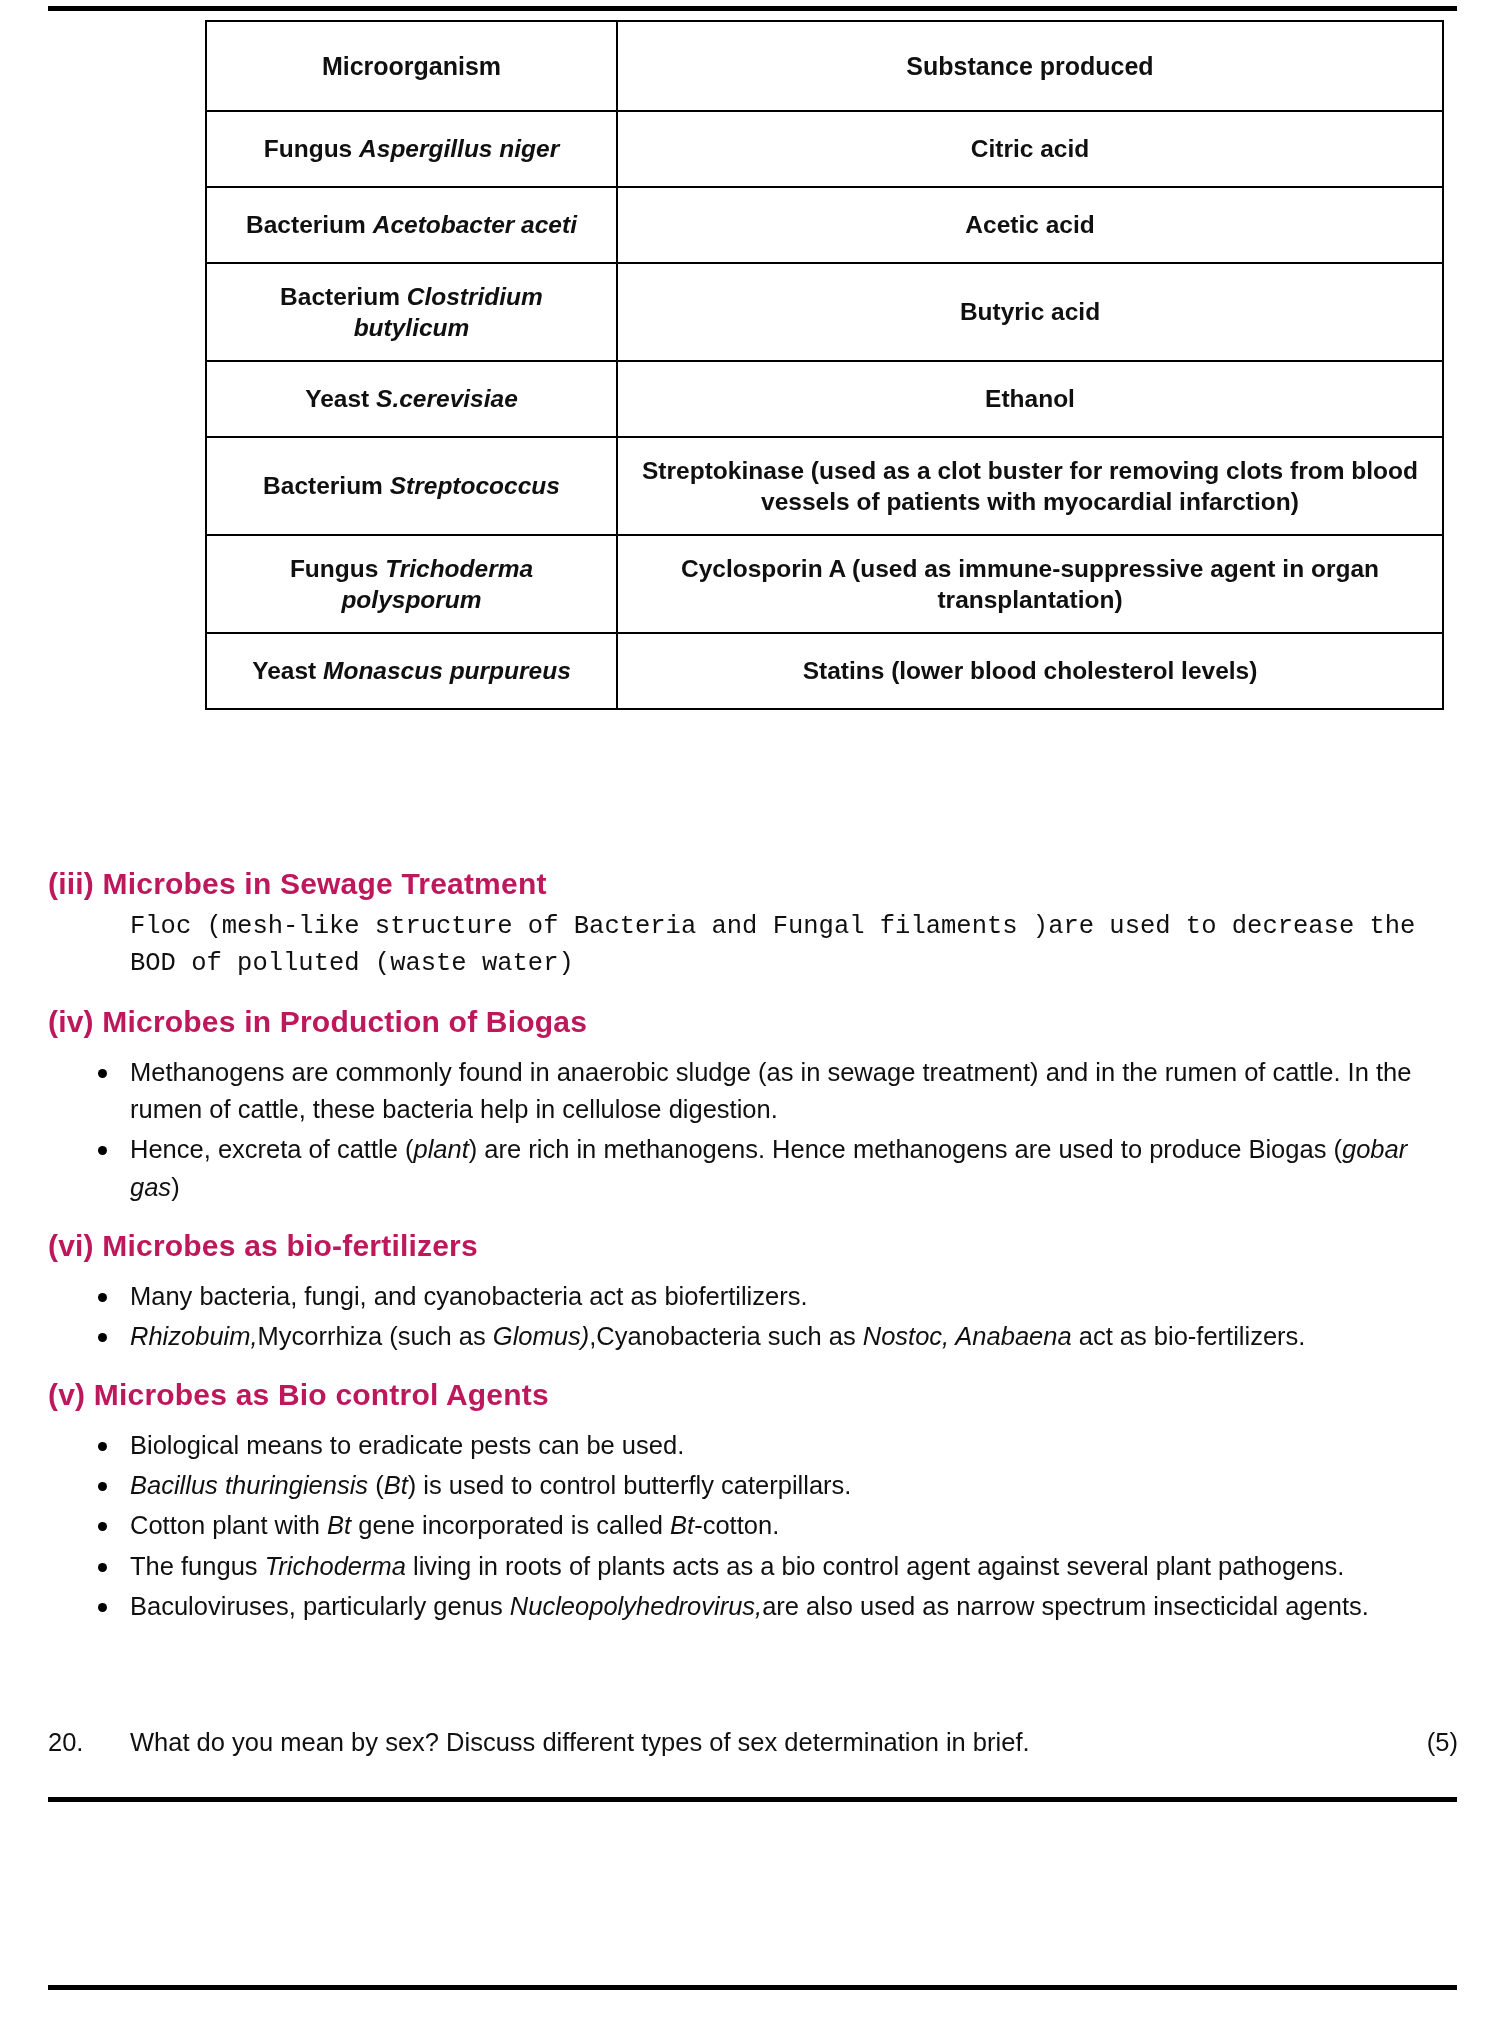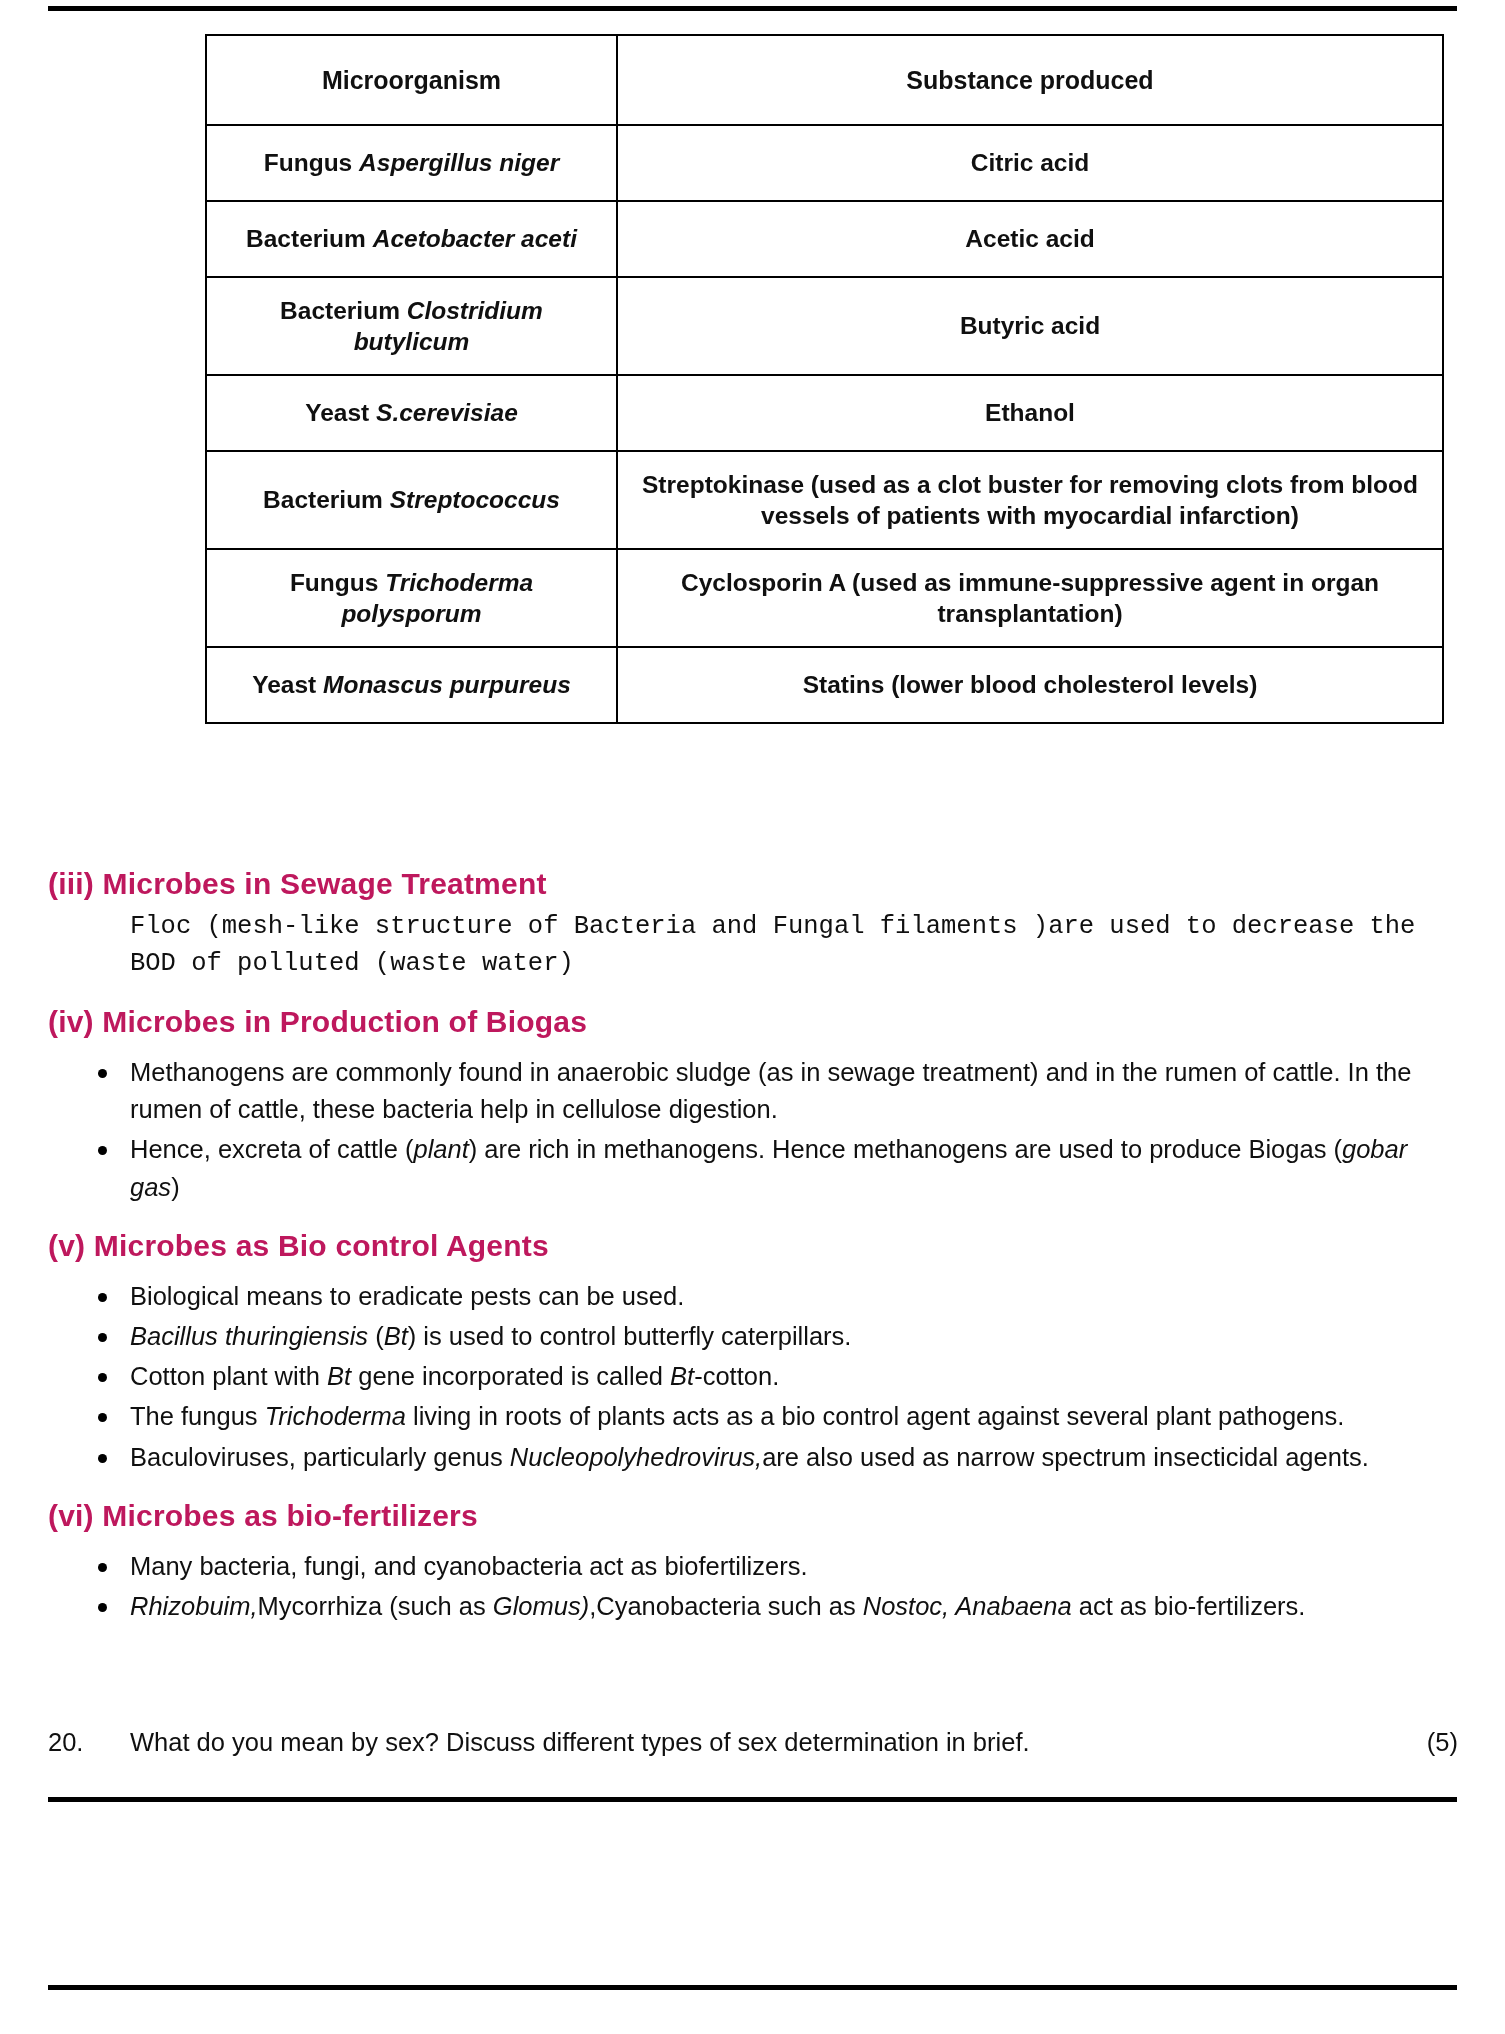--- a/index.html
+++ b/index.html
@@ -34,21 +34,21 @@
     background: #000000;
   }
   .rule-top    { top: 6px; }
   .rule-mid    { top: 1797px; }
   .rule-bottom { top: 1985px; }
 
   
   .table-wrap {
     position: absolute;
     left: 205px;
-    top: 34px;
+    top: 20px;
     width: 1185px;
   }
   table.substance-table {
     border-collapse: collapse;
     width: 1185px;
     table-layout: fixed;
   }
   table.substance-table td,
   table.substance-table th {
     border: 2.5px solid #000000;
@@ -193,38 +193,38 @@
 
     <div class="sec-block">
       <h3 class="section-head">(iv) Microbes in Production of Biogas</h3>
       <ul class="bullets">
         <li><span>Methanogens are commonly found in anaerobic sludge (as in sewage treatment) and in the rumen of cattle. In the rumen of cattle, these bacteria help in cellulose digestion.</span></li>
         <li><span>Hence, excreta of cattle (</span><em class="sci">plant</em><span>) are rich in methanogens. Hence methanogens are used to produce Biogas (</span><em class="sci">gobar gas</em><span>)</span></li>
       </ul>
     </div>
 
     <div class="sec-block">
+      <h3 class="section-head">(vi) Microbes as bio-fertilizers</h3>
+      <ul class="bullets">
+        <li><span>Many bacteria, fungi, and cyanobacteria act as biofertilizers.</span></li>
+        <li><em class="sci">Rhizobuim,</em><span>Mycorrhiza (such as </span><em class="sci">Glomus)</em><span>,Cyanobacteria such as </span><em class="sci">Nostoc, Anabaena</em><span> act as bio-fertilizers.</span></li>
+      </ul>
+    </div>
+
+    <div class="sec-block">
       <h3 class="section-head">(v) Microbes as Bio control Agents</h3>
       <ul class="bullets">
         <li><span>Biological means to eradicate pests can be used.</span></li>
         <li><span></span><em class="sci">Bacillus thuringiensis</em><span> (</span><em class="sci">Bt</em><span>) is used to control butterfly caterpillars.</span></li>
         <li><span>Cotton plant with </span><em class="sci">Bt</em><span> gene incorporated is called </span><em class="sci">Bt</em><span>-cotton.</span></li>
         <li><span>The fungus </span><em class="sci">Trichoderma</em><span> living in roots of plants acts as a bio control agent against several plant pathogens.</span></li>
         <li><span>Baculoviruses, particularly genus </span><em class="sci">Nucleopolyhedrovirus,</em><span>are also used as narrow spectrum insecticidal agents.</span></li>
       </ul>
     </div>
 
-    <div class="sec-block">
-      <h3 class="section-head">(vi) Microbes as bio-fertilizers</h3>
-      <ul class="bullets">
-        <li><span>Many bacteria, fungi, and cyanobacteria act as biofertilizers.</span></li>
-        <li><em class="sci">Rhizobuim,</em><span>Mycorrhiza (such as </span><em class="sci">Glomus)</em><span>,Cyanobacteria such as </span><em class="sci">Nostoc, Anabaena</em><span> act as bio-fertilizers.</span></li>
-      </ul>
-    </div>
-
   </div>
 
   <div class="rule rule-mid"></div>
 
   <div class="question-row">
     <span class="q-num">20.</span>
     <span class="q-text">What do you mean by sex? Discuss different types of sex determination in brief.</span>
     <span class="q-marks">(5)</span>
   </div>
 

